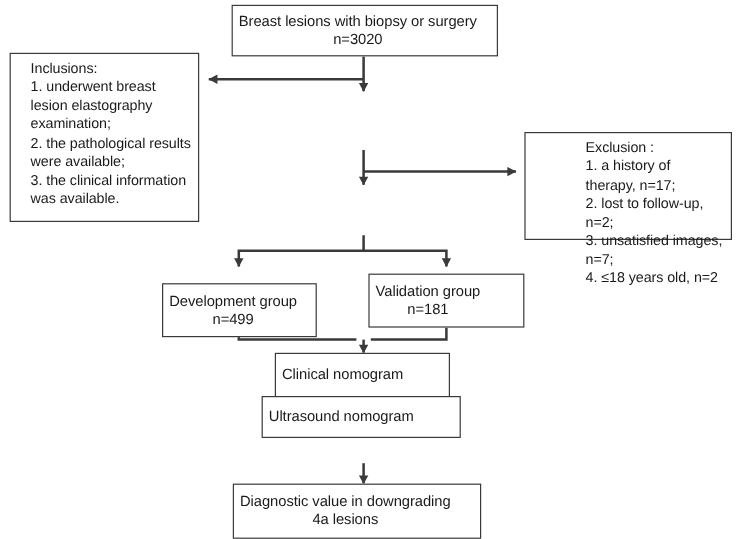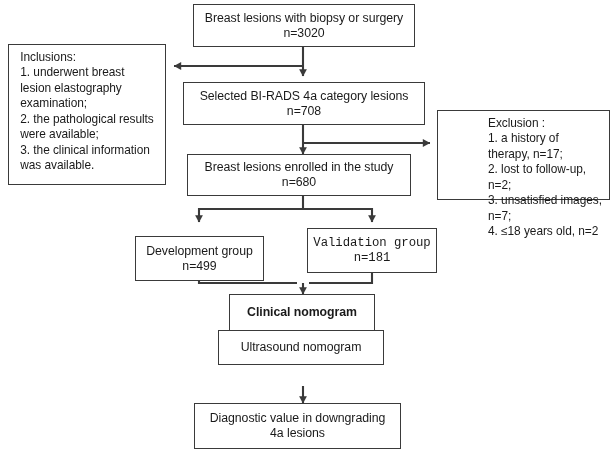--- a/index.html
+++ b/index.html
@@ -27,29 +27,28 @@
     height: 449px;
   }
   .node {
     position: absolute;
     box-sizing: border-box;
     border: 1.6px solid #3a3a3a;
     background: #ffffff;
     color: #1a1a1a;
     display: flex;
     align-items: center;
-    justify-content: center;
     text-align: center;
     line-height: 1.22;
     font-size: 12.3px;
     letter-spacing: -0.05px;
     z-index: 2;
   }
   .node.left-align {
-    justify-content: center;
+    justify-content: flex-end;
     text-align: left;
     align-items: flex-start;
   }
   .node .inner {
     padding: 0 5px;
     white-space: pre-line;
   }
   .node.left-align .inner {
     padding: 5px 6px;
     line-height: 1.30;
@@ -95,41 +94,33 @@
 
       <line x1="303" y1="386" x2="303" y2="403" marker-end="url(#arrowDown)"></line>
     </g>
   </svg>
 
   <div class="node" style="left:193px; top:4px; width:222px; height:43px;">
     <span class="inner">Breast lesions with biopsy or surgery
 n=3020</span>
   </div>
 
-  <div class="node" style="left:183px; top:82px; width:242px; height:43px;">
-    <span class="inner">Selected BI-RADS 4a category lesions
-n=708</span>
-  </div>
 
-  <div class="node" style="left:187px; top:154px; width:224px; height:42px;">
-    <span class="inner">Breast lesions enrolled in the study
-n=680</span>
-  </div>
 
   <div class="node" style="left:135px; top:236px; width:129px; height:45px;">
     <span class="inner">Development group
 n=499</span>
   </div>
 
-  <div class="node" style="left:307px; top:228px; width:130px; height:45px;font-family:Liberation Mono, monospace;">
+  <div class="node" style="left:307px; top:228px; width:130px; height:45px;">
     <span class="inner">Validation group
 n=181</span>
   </div>
 
-  <div class="node" style="left:229px; top:294px; width:146px; height:37px;font-weight:bold;">
+  <div class="node" style="left:229px; top:294px; width:146px; height:37px;">
     <span class="inner">Clinical nomogram</span>
   </div>
 
   <div class="node" style="left:218px; top:330px; width:166px; height:35px;">
     <span class="inner">Ultrasound nomogram</span>
   </div>
 
   <div class="node" style="left:194px; top:403px; width:207px; height:46px;">
     <span class="inner">Diagnostic value in downgrading
 4a lesions</span>

